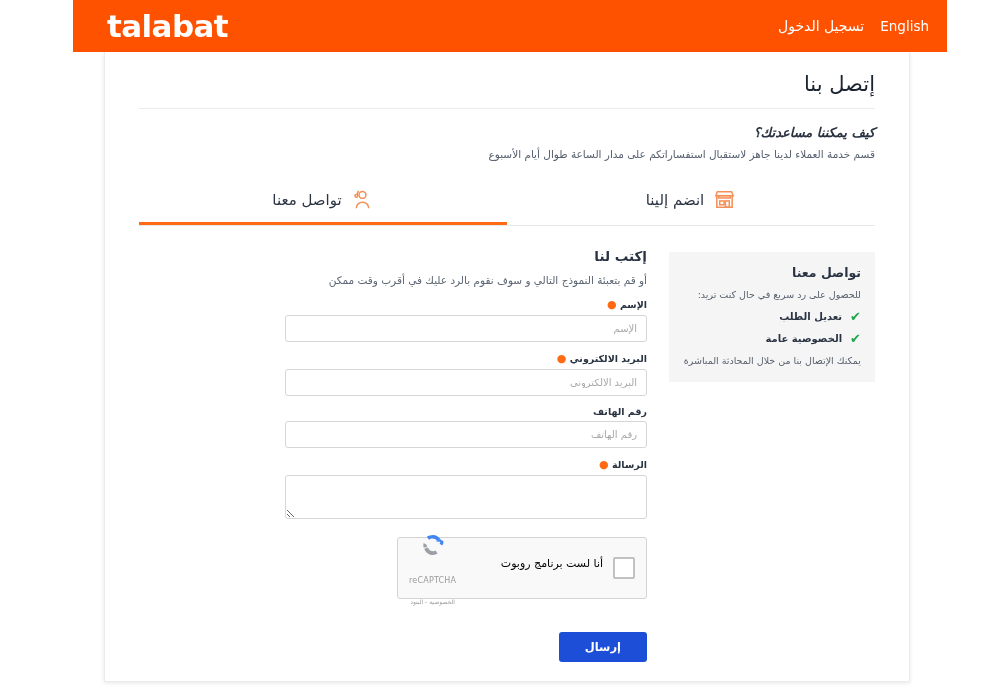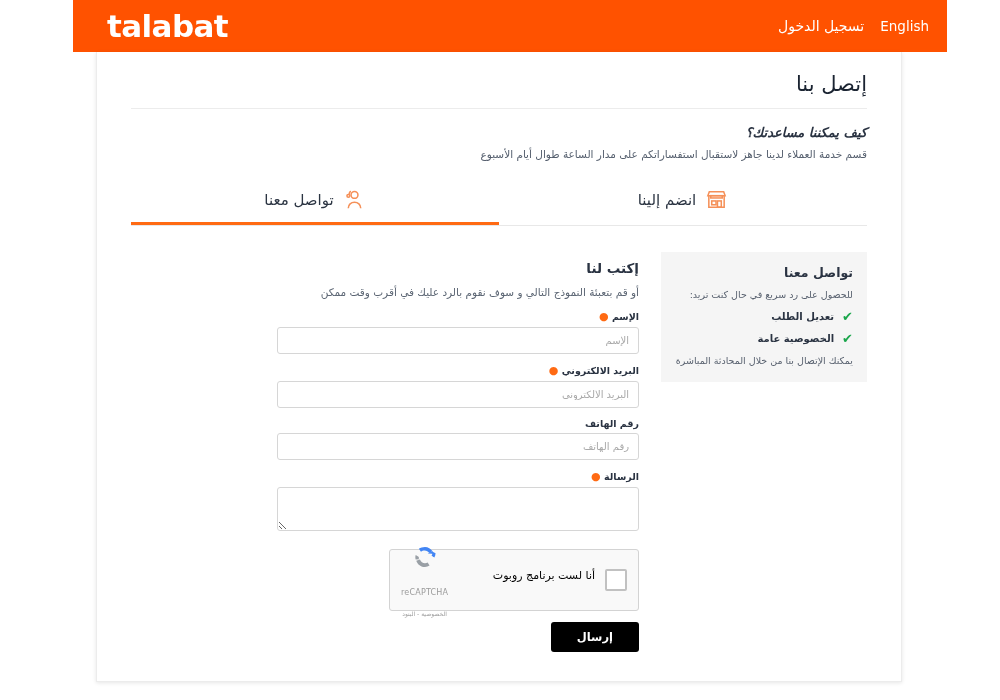--- a/index.html
+++ b/index.html
@@ -46,21 +46,21 @@
     color: #ffffff;
     font-size: 13.5px;
     text-decoration: none;
     white-space: nowrap;
   }
   .header-link.login { font-size: 14px; }
 
   
   .card {
     position: absolute;
-    left: 96px;
+    left: 104px;
     top: 52px;
     width: 806px;
     height: 630px;
     background: #ffffff;
     border: 1px solid #ececec;
     border-top: none;
     box-shadow: 0 1px 4px rgba(0,0,0,0.10);
   }
   .card-inner {
     padding: 16px 34px 0 34px;
@@ -129,21 +129,21 @@
     align-items: flex-start;
   }
   .col-form { width: 362px; }
   .col-side { width: 206px; margin-top: 4px; }
 
   .form-heading {
     font-size: 13.5px;
     font-weight: 700;
     color: #2a3342;
     text-align: right;
-    margin: 12px 0 9px 0;
+    margin: 0 0 9px 0;
   }
   .form-para {
     font-size: 10.5px;
     color: #5b6573;
     text-align: right;
     margin: 0 0 7px 0;
     line-height: 1.4;
   }
   .chat-link {
     color: #ff6a13;
@@ -279,29 +279,30 @@
     direction: rtl;
   }
 
   
   .submit-row {
     display: flex;
     justify-content: flex-start;
     margin-top: 11px;
   }
   .submit-btn {
-    background: #000000;
+    background: #1d4ed8;
     color: #fff;
     border: none;
     border-radius: 3px;
     font-size: 11.5px;
     font-weight: 700;
     padding: 8px 26px;
     cursor: pointer;
     font-family: inherit;
+    margin-top: 22px;
   }
 </style>
 </head>
 <body>
 
 <div class="header">
   <div class="header-left">
     <a class="header-link login" href="#">تسجيل الدخول</a>
     <a class="header-link" href="#">English</a>
   </div>

